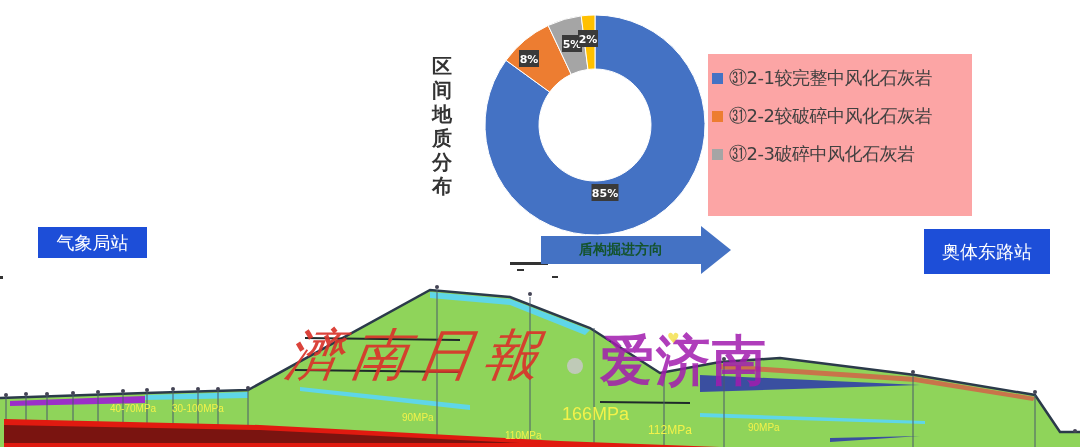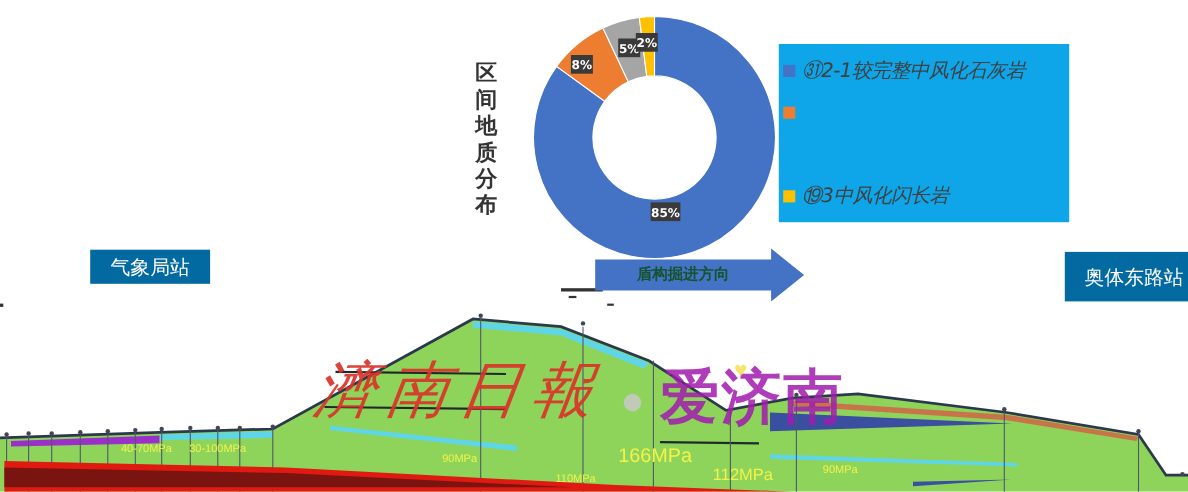--- a/index.html
+++ b/index.html
@@ -2,26 +2,26 @@
 <html><head>
 <meta charset="utf-8">
 <style>
   html, body { margin:0; padding:0; }
   body { width:1080px; height:447px; position:relative; overflow:hidden; background:#ffffff;
          font-family:"DejaVu Sans","Liberation Sans",sans-serif; }
   #profile { position:absolute; left:0; top:0; width:1080px; height:447px; }
   #donut { position:absolute; left:480px; top:10px; width:230px; height:230px; }
   .vtitle { position:absolute; left:428px; top:54px; width:28px; font-size:20px; font-weight:bold;
             color:#333; line-height:24px; text-align:center; font-family:"DejaVu Sans",sans-serif; }
-  .legend { position:absolute; left:708px; top:40px; width:264px; height:162px; background:#0ea5e9;font-style:italic; }
+  .legend { position:absolute; left:708px; top:54px; width:264px; height:162px; background:#fca5a5; }
   .legend-item { position:absolute; left:4px; height:30px; display:flex; align-items:center; }
   .legend-swatch { width:11px; height:11px; margin-right:6px; }
   .legend-label { font-size:18px; color:#404040; white-space:nowrap; font-family:"DejaVu Sans",sans-serif; letter-spacing:-0.5px; }
-  .station { position:absolute; background:#0369a1; color:#fff; font-size:18px; display:flex;
-             align-items:center; justify-content:center; font-family:"DejaVu Sans",sans-serif;margin-left:44px; }
+  .station { position:absolute; background:#1d4ed8; color:#fff; font-size:18px; display:flex;
+             align-items:center; justify-content:center; font-family:"DejaVu Sans",sans-serif; }
   .arrow { position:absolute; left:541px; top:226px; width:190px; height:48px; }
   .arrow-label { position:absolute; left:541px; top:232px; width:160px; height:36px; color:#14532d;
                  font-size:14px; font-weight:bold; display:flex; align-items:center; justify-content:center; }
   .mpa { position:absolute; color:#f2f24a; font-family:"Liberation Sans",sans-serif; white-space:nowrap; }
   .wm-red { position:absolute; left:286px; top:318px; color:#d9342b; font-size:56px; font-style:italic;
             font-family:"DejaVu Serif",serif; letter-spacing:10px; opacity:0.92; transform:skewX(-8deg); white-space:nowrap; }
   .wm-dot { position:absolute; left:567px; top:358px; width:16px; height:16px; border-radius:50%; background:#c8c8c8; opacity:0.85; }
   .wm-blue { position:absolute; left:600px; top:325px; color:#a21caf; font-size:54px; font-weight:bold;
              font-family:"DejaVu Sans",sans-serif; letter-spacing:2px; opacity:0.85; white-space:nowrap; }
   .wm-heart { position:absolute; left:667px; top:330px; color:#f5e35a; font-size:14px; opacity:0.9; }
@@ -104,21 +104,21 @@
   </g>
   <rect x="0" y="276" width="3" height="3" fill="#333"></rect>
 </svg>
 
 <div id="mpa-layer">
     <div class="mpa" style="left: 110px; top: 403px; font-size: 10px; text-align: center;">40-70MPa</div>
     <div class="mpa" style="left: 172px; top: 403px; font-size: 10px;">30-100MPa</div>
     <div class="mpa" style="left: 402px; top: 412px; font-size: 10px;">90MPa</div>
     <div class="mpa" style="left: 505px; top: 430px; font-size: 10px;">110MPa</div>
     <div class="mpa" style="left: 562px; top: 404px; font-size: 18px; text-align: right;">166MPa</div>
-    <div class="mpa" style="left: 648px; top: 423px; font-size: 15px;">112MPa</div>
+    <div class="mpa" style="left: 648px; top: 423px; font-size: 12px;">112MPa</div>
     <div class="mpa" style="left: 748px; top: 422px; font-size: 10px;">90MPa</div>
   </div>
 
 <div class="wm-red">濟南日報</div>
 <div class="wm-dot"></div>
 <div class="wm-blue">爱济南</div>
 <div class="wm-heart">♥</div>
 
 <div class="station" style="left:38px;top:227px;width:109px;height:31px;">气象局站</div>
 <div class="station" style="left:924px;top:229px;width:126px;height:45px;">奥体东路站</div>
@@ -159,18 +159,19 @@
     </g>
 </svg>
 
 <div class="legend">
   <div class="legend-item" style="top:9px;">
     <span class="legend-swatch" style="background:#4472c4"></span>
     <span class="legend-label">㉛2-1较完整中风化石灰岩</span>
   </div>
   <div class="legend-item" style="top:47px;">
     <span class="legend-swatch" style="background:#ed7d31"></span>
+    <span class="legend-label">㉛2-2较破碎中风化石灰岩</span>
   </div>
-  <div class="legend-item" style="top:123px;">
-    <span class="legend-swatch" style="background:#ffc000"></span>
-    <span class="legend-label">⑲3中风化闪长岩</span>
+  <div class="legend-item" style="top:85px;">
+    <span class="legend-swatch" style="background:#a5a5a5"></span>
+    <span class="legend-label">㉛2-3破碎中风化石灰岩</span>
   </div>
 </div>
 
 </body></html>

